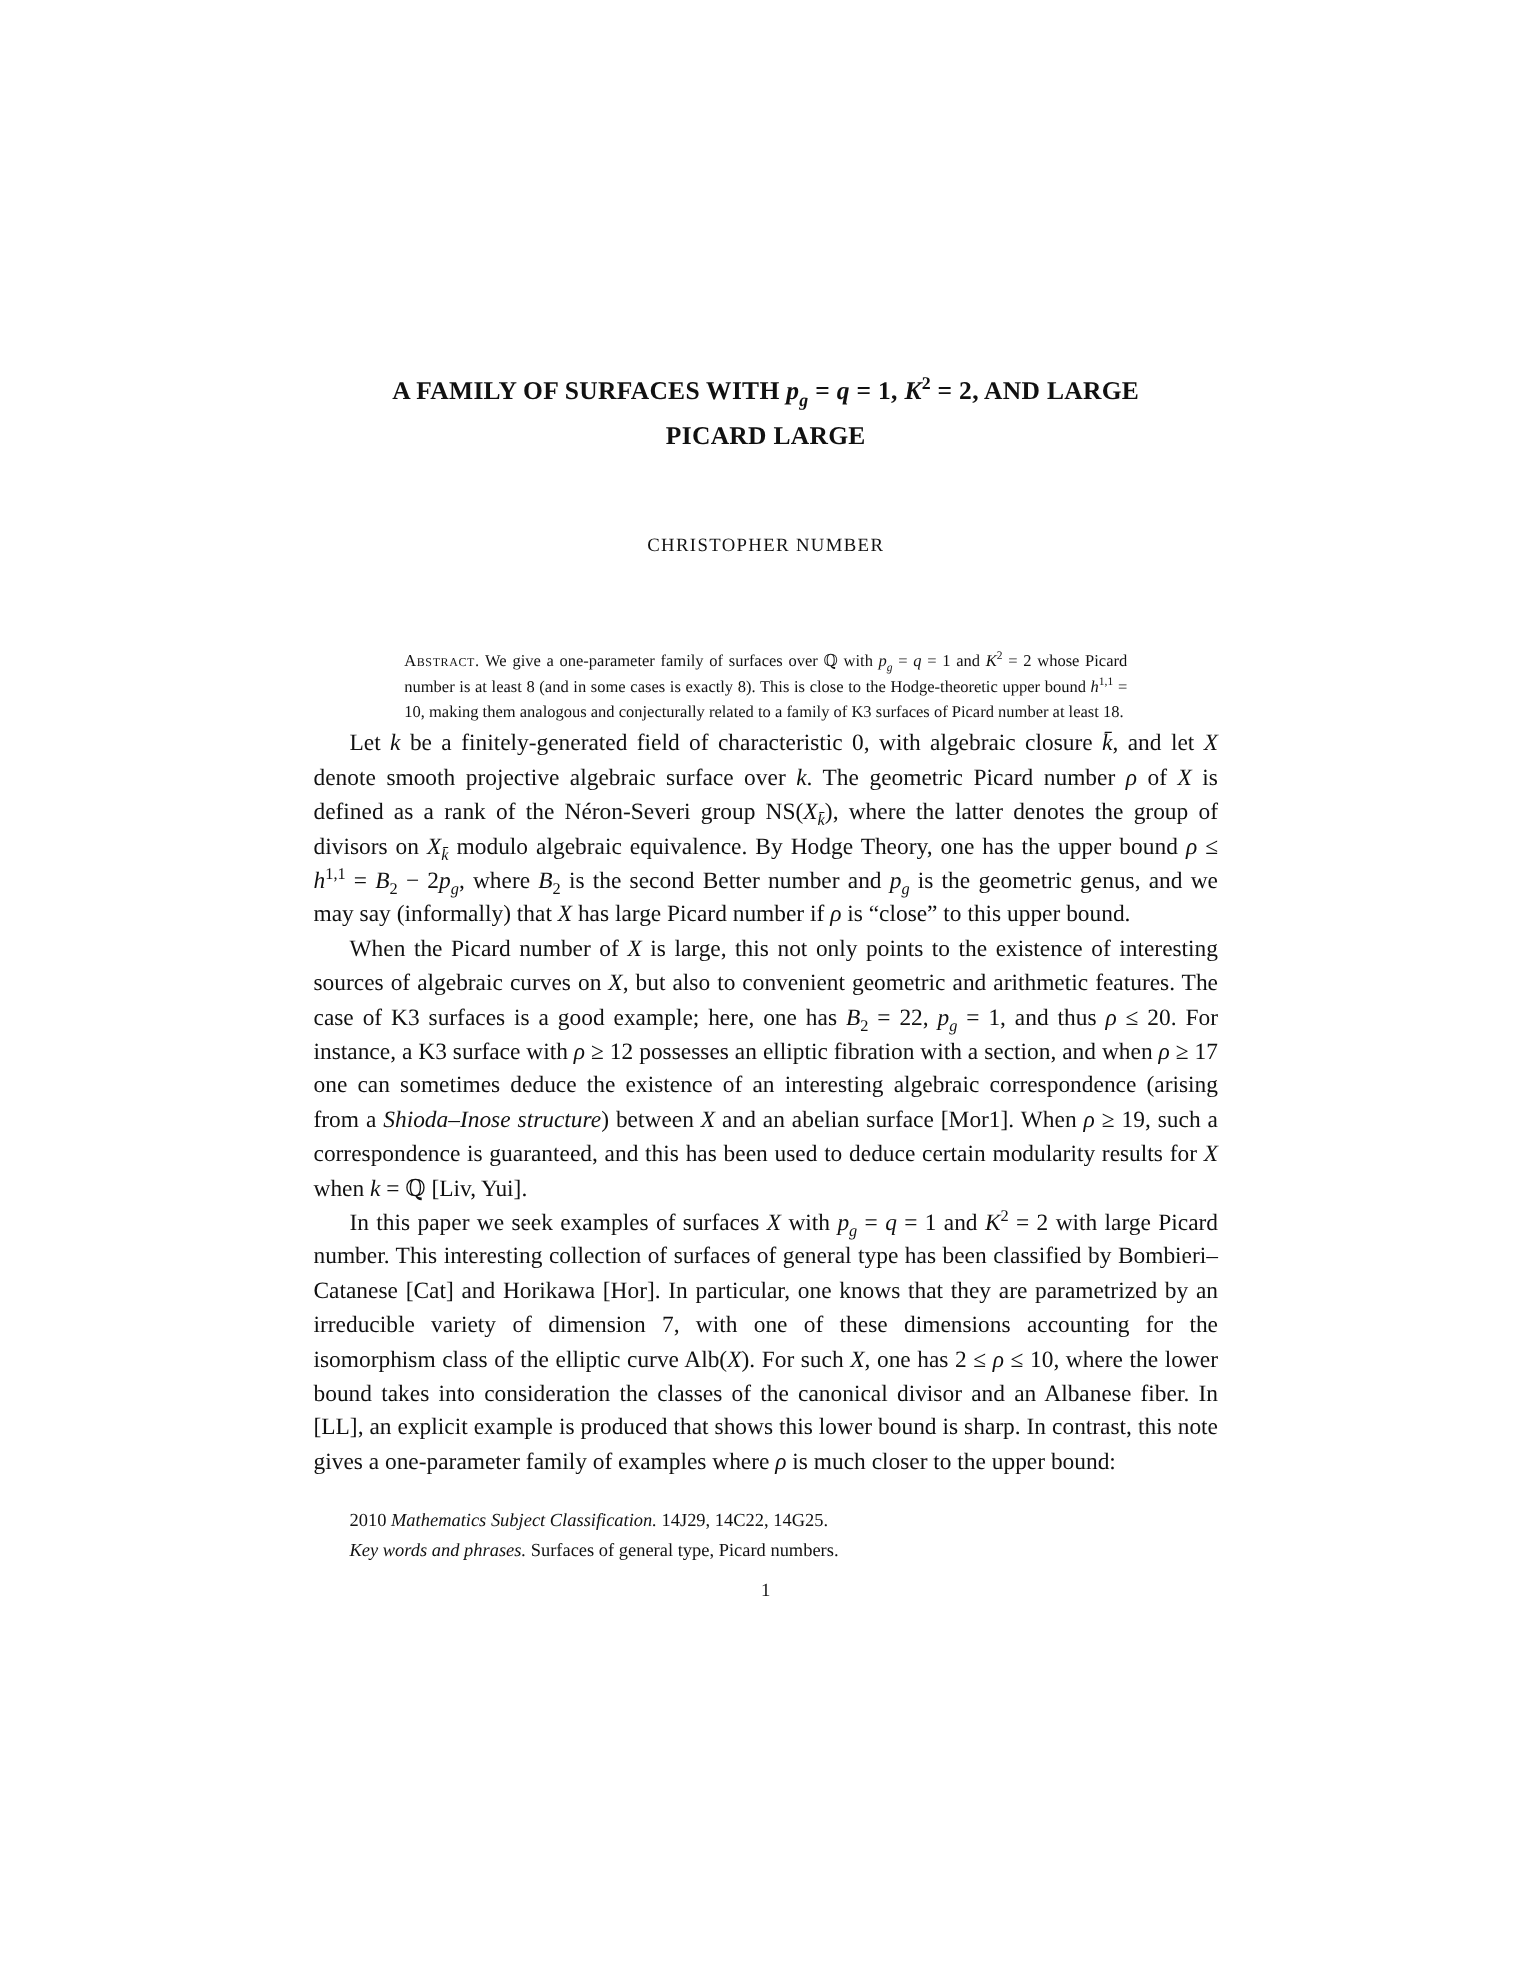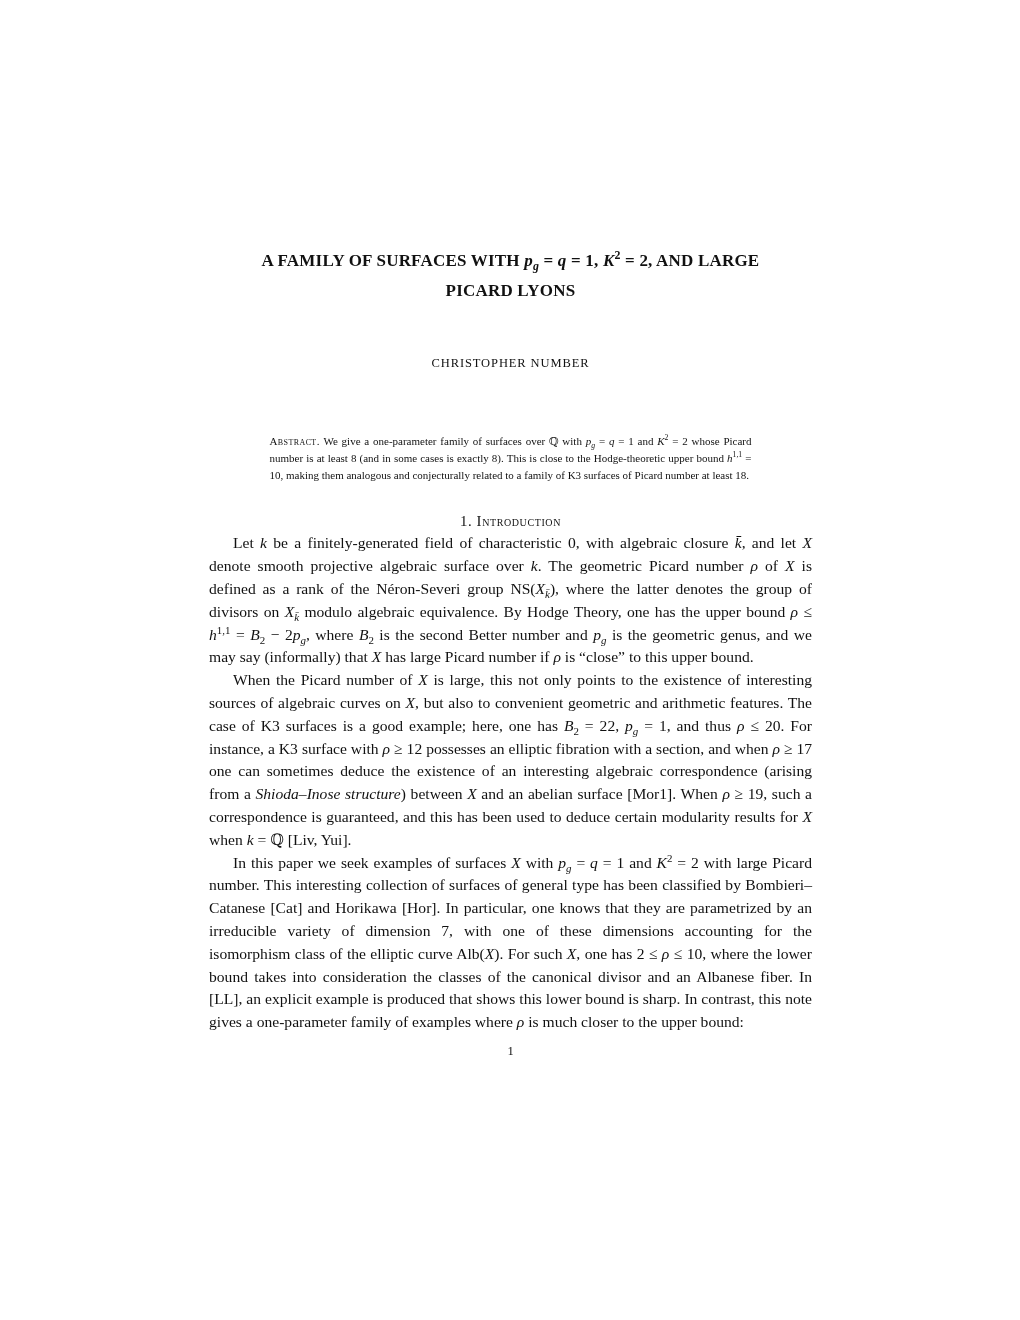--- a/index.html
+++ b/index.html
@@ -91,34 +91,37 @@
   }
 </style>
 </head>
 <body>
 
 <div class="sheet">
   <div class="content">
 
     <h1 class="title">
       <span class="title-line">A FAMILY OF SURFACES WITH <i>p<sub>g</sub></i> = <i>q</i> = 1, <i>K</i><sup>2</sup> = 2, AND LARGE</span>
-      <span class="title-line">PICARD LYONS</span>
+      <span class="title-line">PICARD LARGE</span>
     </h1>
 
     <div class="author">CHRISTOPHER NUMBER</div>
 
     <div class="abstract">
       <p><span class="abs-label">Abstract.</span><span> We give a one-parameter family of surfaces over ℚ with <i>p<sub>g</sub></i> = <i>q</i> = 1 and <i>K</i><sup>2</sup> = 2 whose Picard number is at least 8 (and in some cases is exactly 8). This is close to the Hodge-theoretic upper bound <i>h</i><sup>1,1</sup> = 10, making them analogous and conjecturally related to a family of K3 surfaces of Picard number at least 18.</span></p>
     </div>
 
-    <h2 class="section-heading">1. Introduction</h2>
 
     <div class="body">
       <p>Let <i>k</i> be a finitely-generated field of characteristic 0, with algebraic closure <i>k̄</i>, and let <i>X</i> denote smooth projective algebraic surface over <i>k</i>. The geometric Picard number <i>ρ</i> of <i>X</i> is defined as a rank of the Néron-Severi group NS(<i>X</i><sub><i>k̄</i></sub>), where the latter denotes the group of divisors on <i>X</i><sub><i>k̄</i></sub> modulo algebraic equivalence. By Hodge Theory, one has the upper bound <i>ρ</i> ≤ <i>h</i><sup>1,1</sup> = <i>B</i><sub>2</sub> − 2<i>p<sub>g</sub></i>, where <i>B</i><sub>2</sub> is the second Better number and <i>p<sub>g</sub></i> is the geometric genus, and we may say (informally) that <i>X</i> has large Picard number if <i>ρ</i> is “close” to this upper bound.</p>
       <p>When the Picard number of <i>X</i> is large, this not only points to the existence of interesting sources of algebraic curves on <i>X</i>, but also to convenient geometric and arithmetic features. The case of K3 surfaces is a good example; here, one has <i>B</i><sub>2</sub> = 22, <i>p<sub>g</sub></i> = 1, and thus <i>ρ</i> ≤ 20. For instance, a K3 surface with <i>ρ</i> ≥ 12 possesses an elliptic fibration with a section, and when <i>ρ</i> ≥ 17 one can sometimes deduce the existence of an interesting algebraic correspondence (arising from a <i>Shioda–Inose structure</i>) between <i>X</i> and an abelian surface [Mor1]. When <i>ρ</i> ≥ 19, such a correspondence is guaranteed, and this has been used to deduce certain modularity results for <i>X</i> when <i>k</i> = ℚ [Liv, Yui].</p>
       <p>In this paper we seek examples of surfaces <i>X</i> with <i>p<sub>g</sub></i> = <i>q</i> = 1 and <i>K</i><sup>2</sup> = 2 with large Picard number. This interesting collection of surfaces of general type has been classified by Bombieri–Catanese [Cat] and Horikawa [Hor]. In particular, one knows that they are parametrized by an irreducible variety of dimension 7, with one of these dimensions accounting for the isomorphism class of the elliptic curve Alb(<i>X</i>). For such <i>X</i>, one has 2 ≤ <i>ρ</i> ≤ 10, where the lower bound takes into consideration the classes of the canonical divisor and an Albanese fiber. In [LL], an explicit example is produced that shows this lower bound is sharp. In contrast, this note gives a one-parameter family of examples where <i>ρ</i> is much closer to the upper bound:</p>
     </div>
 
+    <div class="footnotes">
+      <p><span>2010 </span><i>Mathematics Subject Classification.</i><span> 14J29, 14C22, 14G25.</span></p>
+      <p><i>Key words and phrases.</i><span> Surfaces of general type, Picard numbers.</span></p>
+    </div>
 
     <div class="page-number">1</div>
 
   </div>
 </div>
 
 </body></html>

